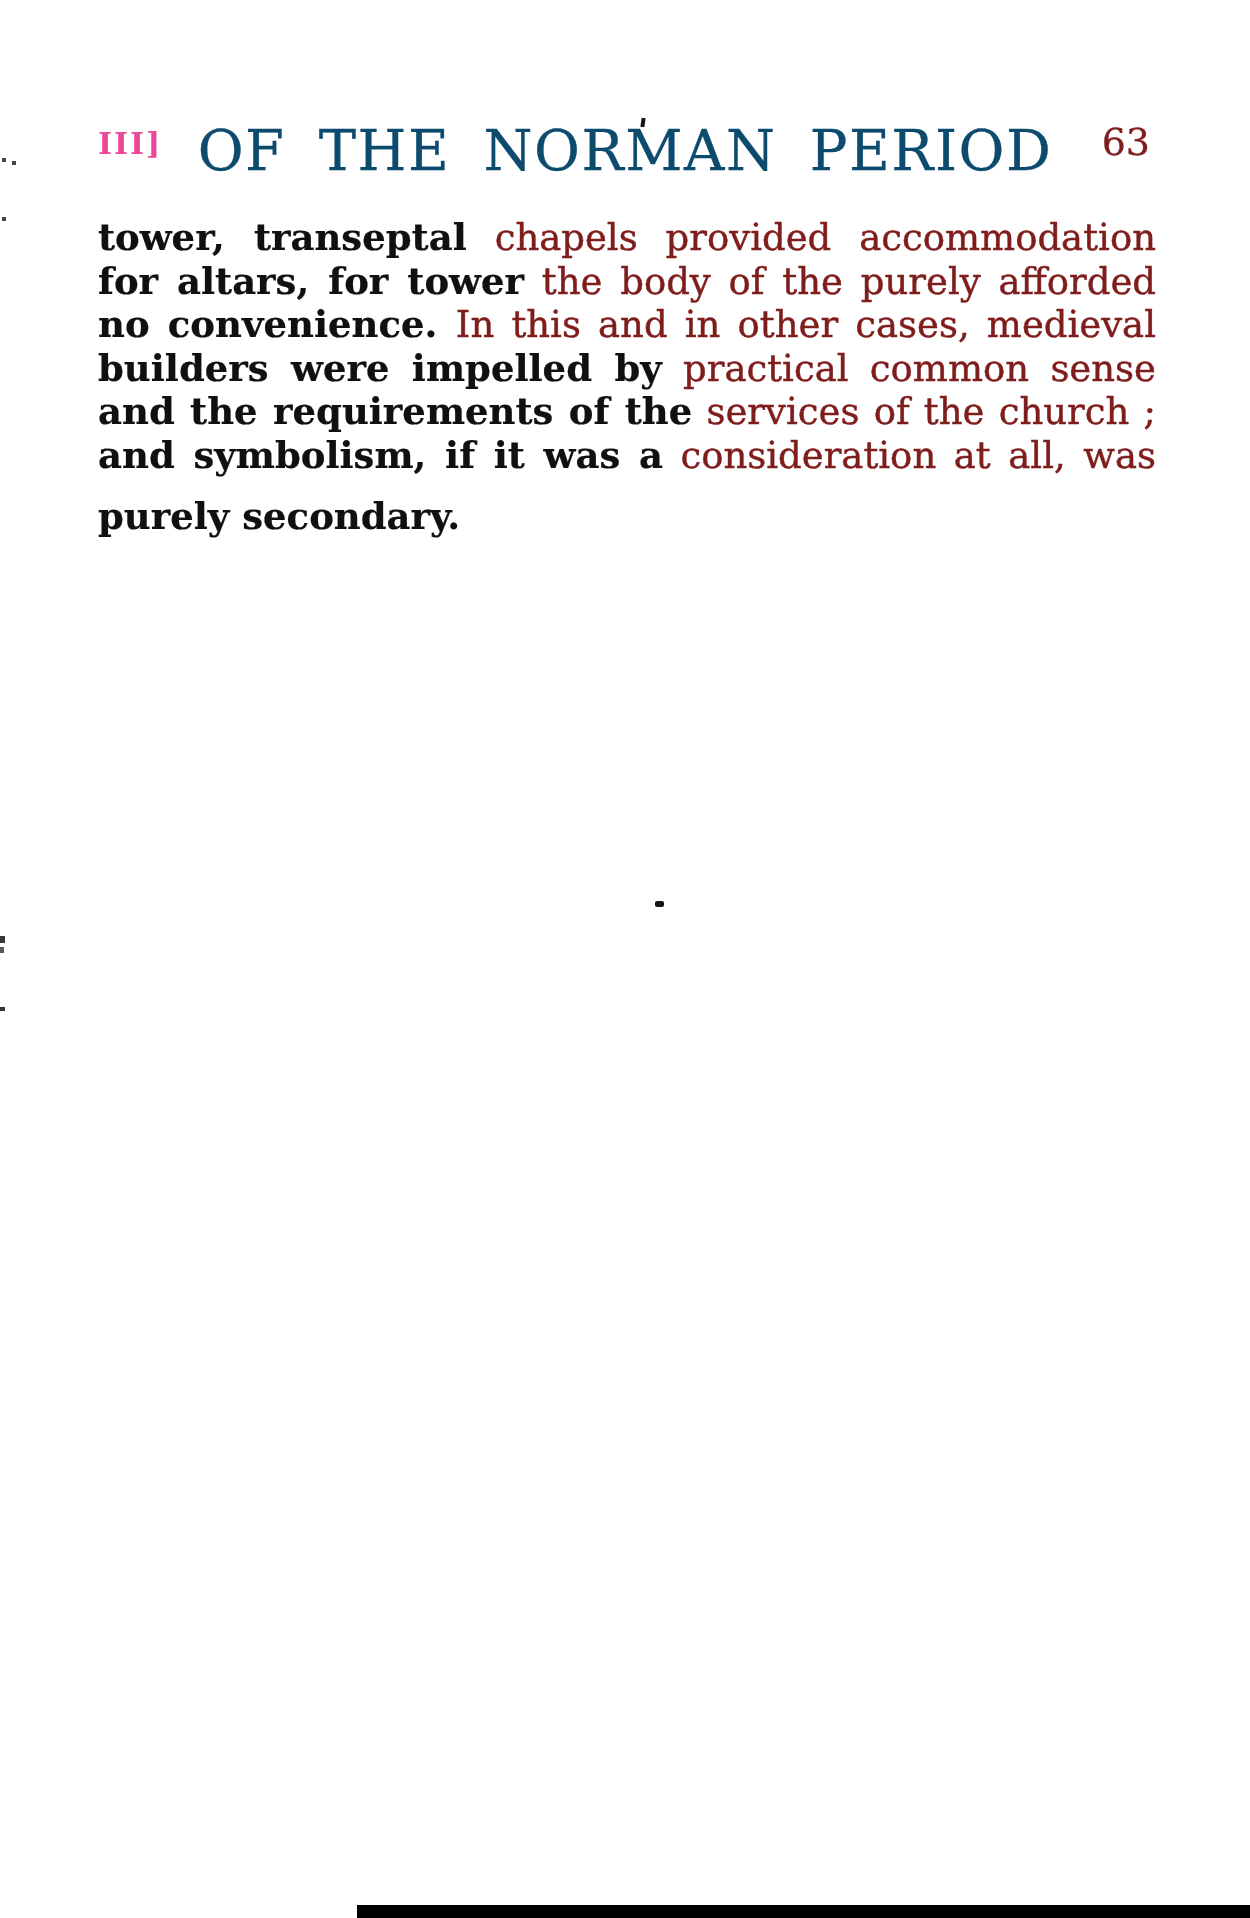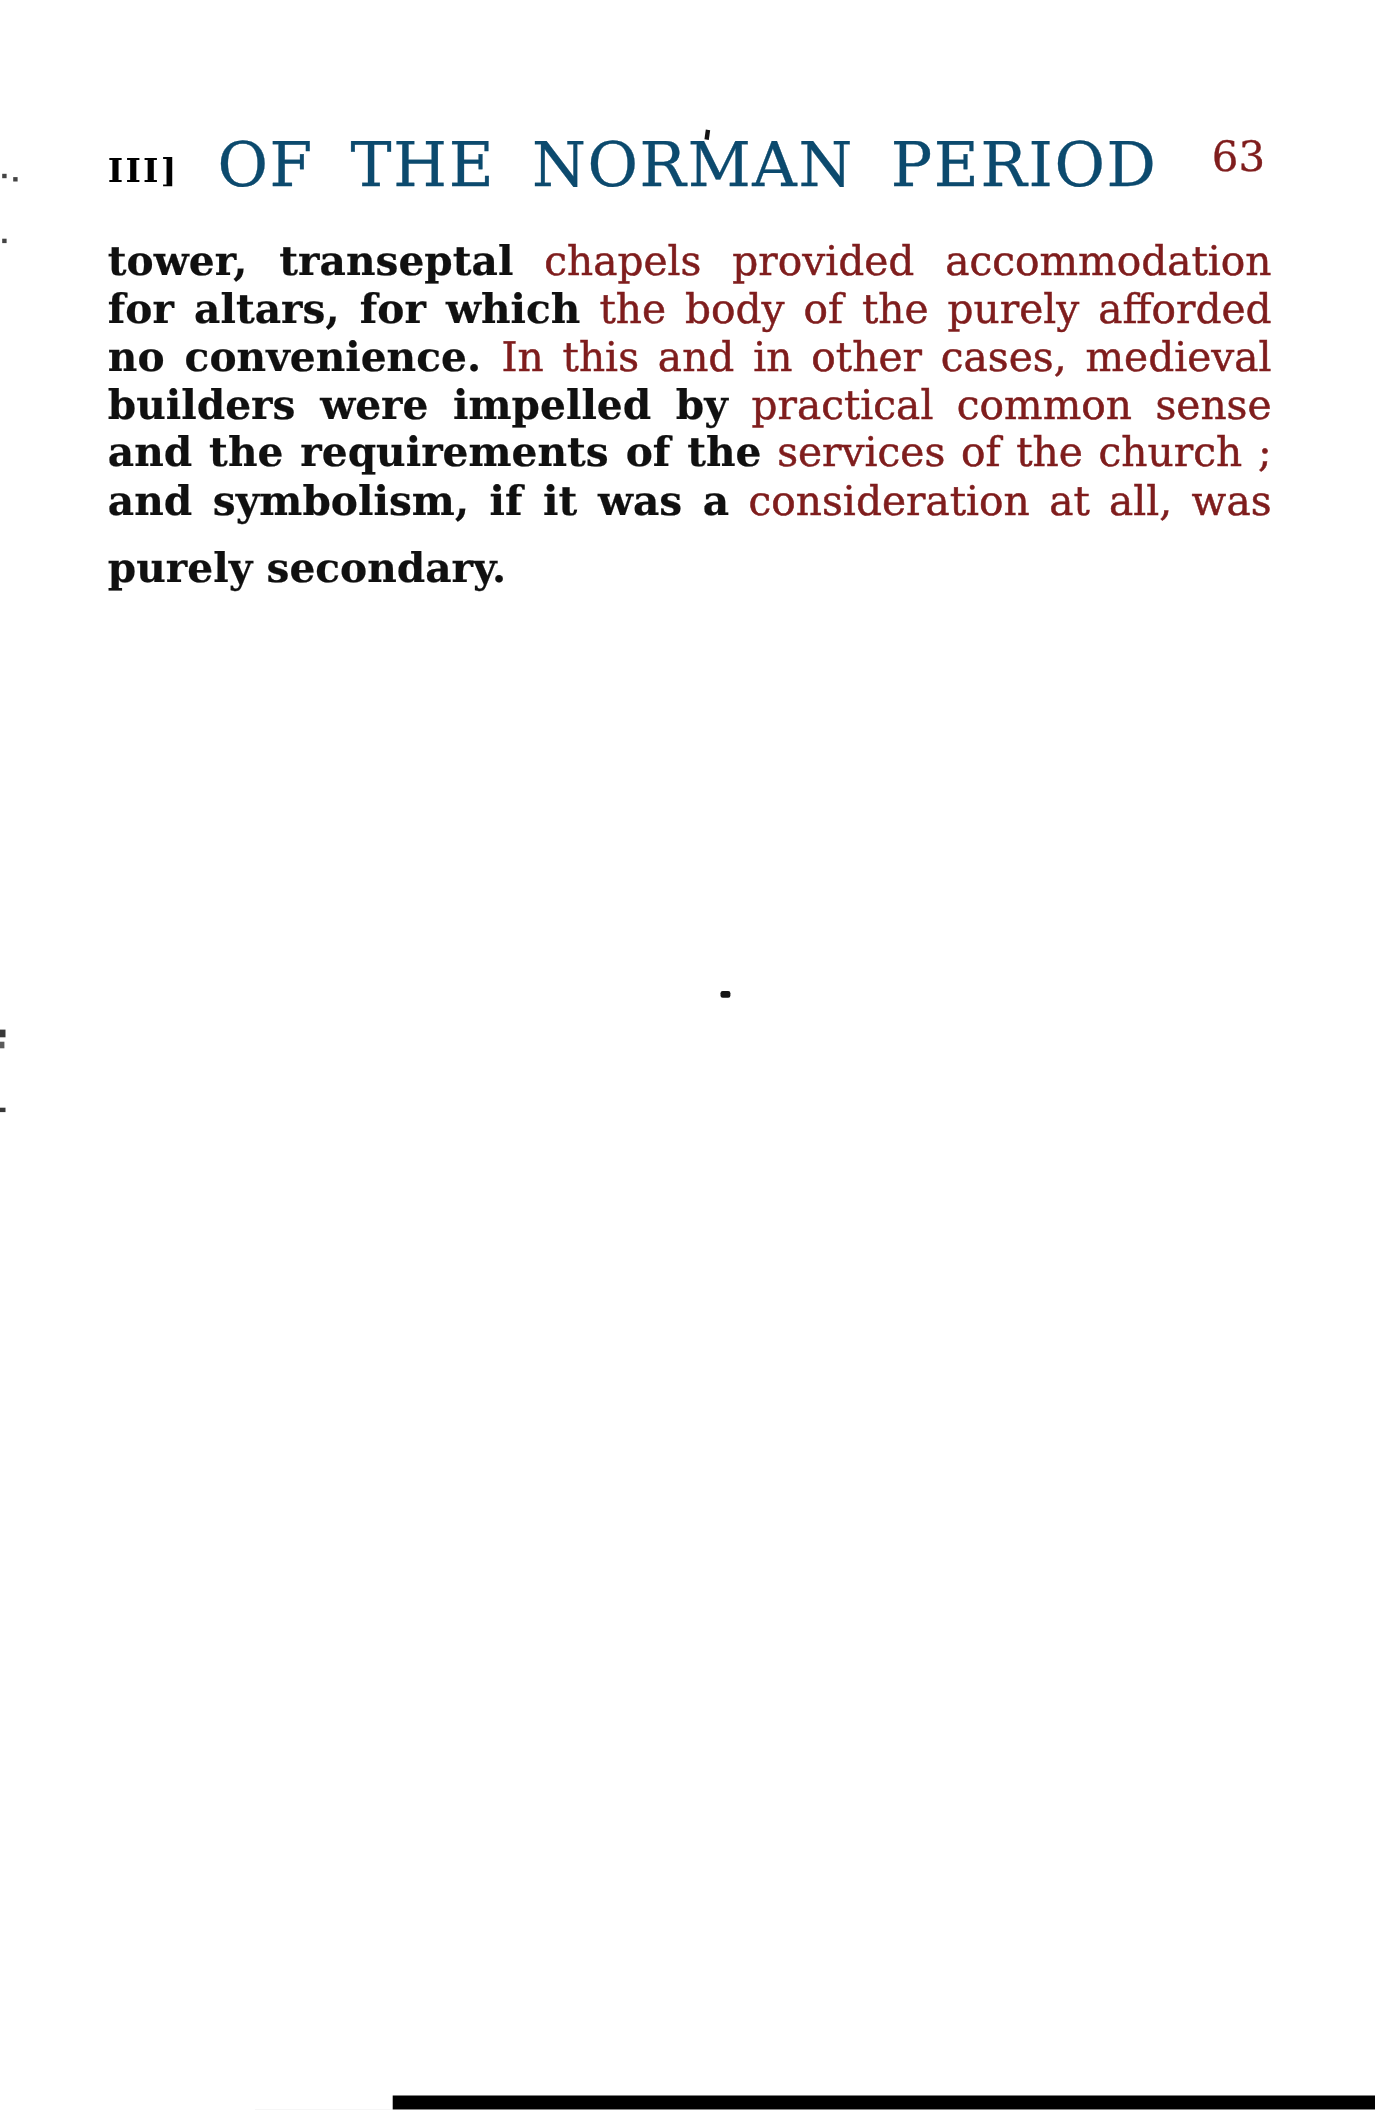--- a/index.html
+++ b/index.html
@@ -26,22 +26,21 @@
     right: 98px;
     height: 60px;
   }
   .chapter-ref {
     position: absolute;
     left: 0;
     top: 14px;
     font-size: 30px;
     font-weight: 700;
     letter-spacing: 2px;
-    color: #000000;
-    margin-top: 12px;
+    color: #ec4899;
   }
   .running-title {
     position: absolute;
     left: 0;
     right: 0;
     top: 6px;
     text-align: center;
     font-size: 56px;
     font-weight: 400;
     letter-spacing: 1.5px;
@@ -121,21 +120,21 @@
 <div class="page">
 
   <div class="header">
     <span class="chapter-ref">III]</span>
     <span class="running-title">OF THE NORMAN PERIOD</span>
     <span class="page-number">63</span>
   </div>
 
   <p class="body-par">
     <span class="text-line"><span class="seg-head">tower, transeptal</span><span class="seg-tail"> chapels provided accommodation</span></span>
-    <span class="text-line"><span class="seg-head">for altars, for which</span><span class="seg-tail"> the body of the purely afforded</span></span>
+    <span class="text-line"><span class="seg-head">for altars, for tower</span><span class="seg-tail"> the body of the purely afforded</span></span>
     <span class="text-line"><span class="seg-head">no convenience.</span><span class="seg-tail"> In this and in other cases, medieval</span></span>
     <span class="text-line"><span class="seg-head">builders were impelled by</span><span class="seg-tail"> practical common sense</span></span>
     <span class="text-line"><span class="seg-head">and the requirements of the</span><span class="seg-tail"> services of the church ;</span></span>
     <span class="text-line"><span class="seg-head">and symbolism, if it was a</span><span class="seg-tail"> consideration at all, was</span></span>
     <span class="text-line last"><span class="seg-head">purely secondary.</span><span class="seg-tail"></span></span>
   </p>
 
   <div class="speck speck-accent"></div>
   <div class="speck speck-mid"></div>
   <div class="speck speck-margin-a1"></div>

